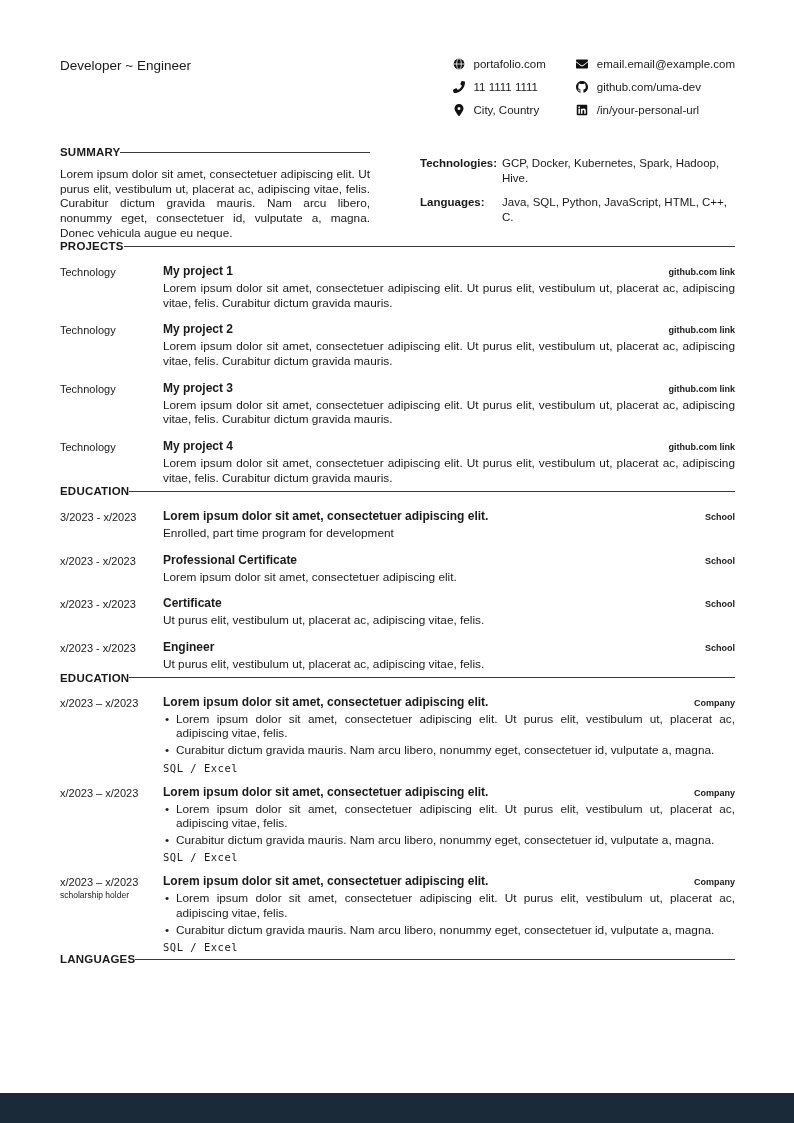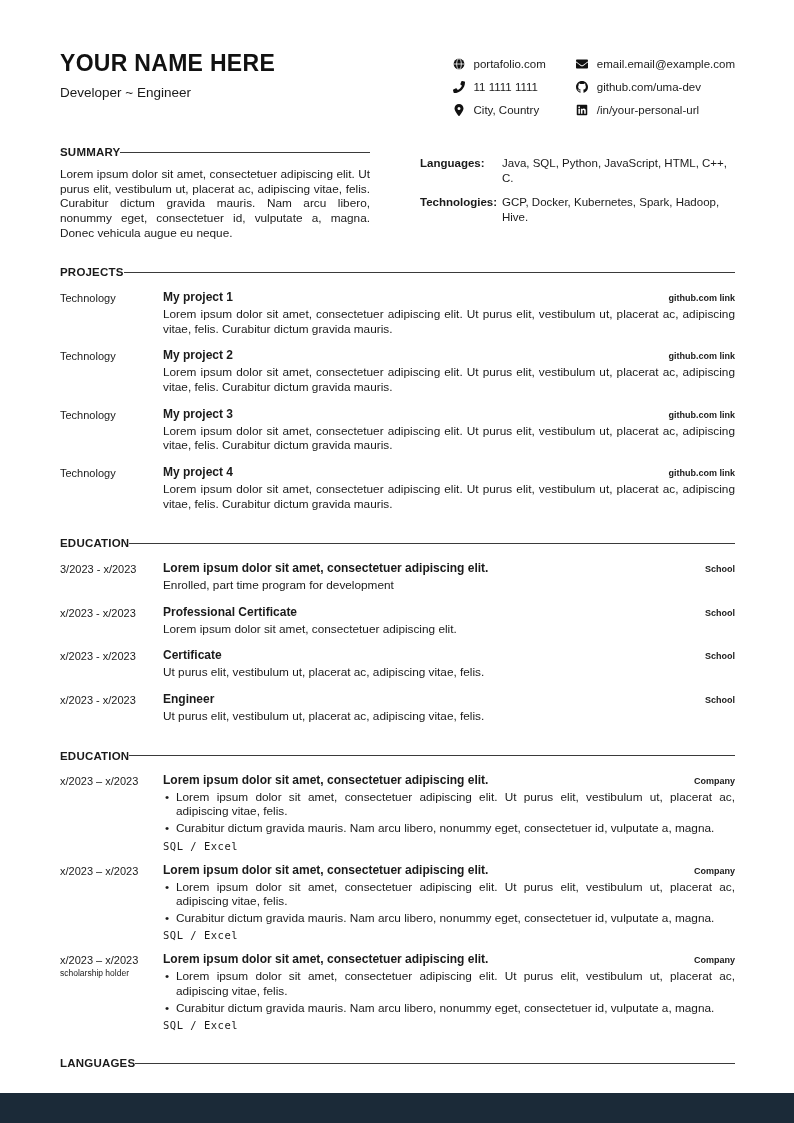--- a/index.html
+++ b/index.html
@@ -34,21 +34,21 @@
   .two-col { display: flex; gap: 50px; margin-top: 30px; }
   .col-left { flex: 0 0 310px; }
   .col-right { flex: 1; min-width: 0; }
   .summary-text { margin-top: 9px; font-size: 11.8px; line-height: 1.24; text-align: justify; }
   .skills-rows { margin-top: 10px; display: flex; flex-direction: column; gap: 9px; }
   .skill-row { display: flex; font-size: 11.5px; line-height: 1.3; }
   .skill-label { font-weight: 700; flex: 0 0 82px; }
   .skill-value { flex: 1; }
 
   
-  .section { margin-top: 26px; }
+  .section { }
   .item { display: flex; margin-top: 12px; }
   .item.exp { margin-top: 11px; }
   .left-col { flex: 0 0 103px; font-size: 11px; padding-top: 2px; }
   .note { font-size: 8.5px; margin-top: 2px; }
   .main-col { flex: 1; min-width: 0; }
   .item-head { display: flex; justify-content: space-between; align-items: baseline; gap: 16px; }
   .item-title { font-size: 12px; font-weight: 700; }
   .item-right { font-size: 9px; font-weight: 700; white-space: nowrap; }
   .item-right.link { cursor: pointer; }
   .item-desc { font-size: 11.8px; line-height: 1.24; text-align: justify; margin-top: 3px; }
@@ -66,21 +66,20 @@
   
   .footer { position: absolute; left: 0; bottom: 0; width: 100%; height: 30px; background: #1b2a38; }
 </style>
 </head>
 <body>
 
 <div class="content">
 
   <header class="header">
     <div>
-      <h1 class="name">YOUR NAME HERE</h1>
       <div class="subtitle">Developer ~ Engineer</div>
     </div>
     <div class="contact">
       <div class="citem">
         <span class="cicon">
           <svg viewBox="0 0 16 16">
               <circle cx="8" cy="8" r="7.2" fill="#111"></circle>
               <g stroke="#fff" stroke-width="1.1" fill="none">
                 <ellipse cx="8" cy="8" rx="3.1" ry="7.2"></ellipse>
                 <path d="M0.8 8 H15.2"></path>
@@ -136,26 +135,26 @@
     <section class="col-left">
       <div class="sec-head">
         <span class="sec-title">SUMMARY</span>
         <span class="sec-line"></span>
       </div>
       <p class="summary-text">Lorem ipsum dolor sit amet, consectetuer adipiscing elit. Ut purus elit, vestibulum ut, placerat ac, adipiscing vitae, felis. Curabitur dictum gravida mauris. Nam arcu libero, nonummy eget, consectetuer id, vulputate a, magna. Donec vehicula augue eu neque.</p>
     </section>
     <section class="col-right">
       <div class="skills-rows">
         <div class="skill-row">
+          <span class="skill-label">Technologies:</span>
+          <span class="skill-value">GCP, Docker, Kubernetes, Spark, Hadoop, Hive.</span>
+        </div>
+        <div class="skill-row">
           <span class="skill-label">Languages:</span>
           <span class="skill-value">Java, SQL, Python, JavaScript, HTML, C++, C.</span>
-        </div>
-        <div class="skill-row">
-          <span class="skill-label">Technologies:</span>
-          <span class="skill-value">GCP, Docker, Kubernetes, Spark, Hadoop, Hive.</span>
         </div>
       </div>
     </section>
   </div>
 
   <section class="section">
     <div class="sec-head">
       <span class="sec-title">PROJECTS</span>
       <span class="sec-line"></span>
     </div>

